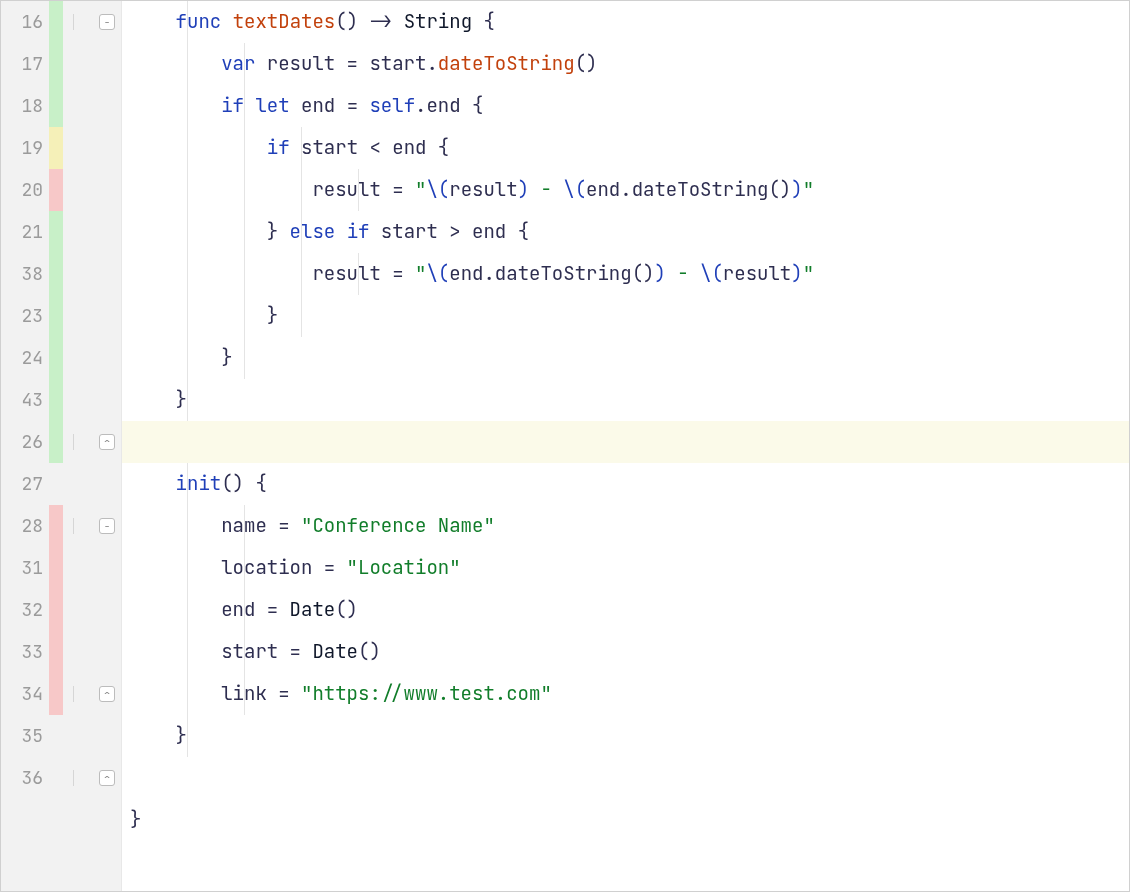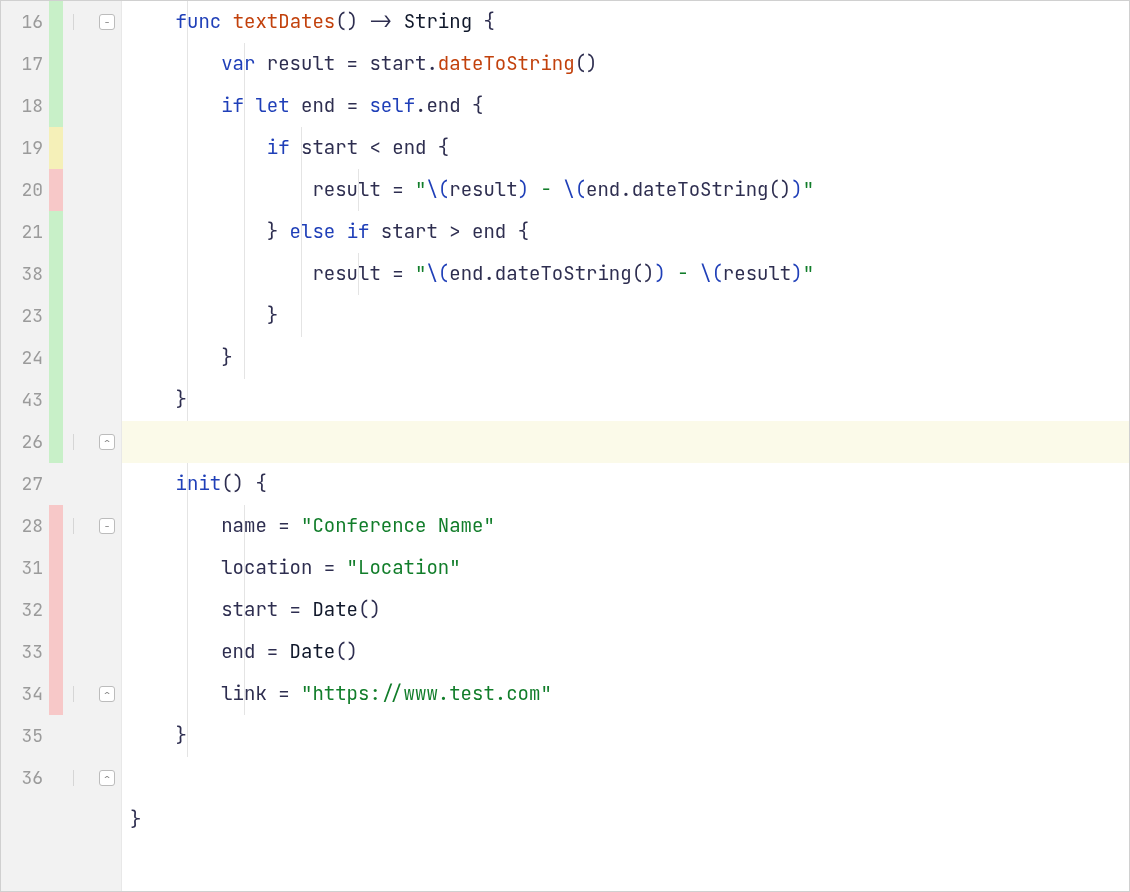--- a/index.html
+++ b/index.html
@@ -263,20 +263,20 @@
       <div class="code-line"><span class="guide g1"></span><span class="guide g2"></span><span class="guide g3"></span><span class="guide g4"></span><span><span class="tok-id">                result = </span><span class="tok-str">"</span><span class="tok-interp">\(</span><span class="tok-id">result</span><span class="tok-interp">)</span><span class="tok-str"> - </span><span class="tok-interp">\(</span><span class="tok-id">end.dateToString()</span><span class="tok-interp">)</span><span class="tok-str">"</span></span></div>
       <div class="code-line"><span class="guide g1"></span><span class="guide g2"></span><span class="guide g3"></span><span><span class="tok-punct">            } </span><span class="tok-kw">else</span><span> </span><span class="tok-kw">if</span><span class="tok-id"> start &gt; end {</span></span></div>
       <div class="code-line"><span class="guide g1"></span><span class="guide g2"></span><span class="guide g3"></span><span class="guide g4"></span><span><span class="tok-id">                result = </span><span class="tok-str">"</span><span class="tok-interp">\(</span><span class="tok-id">end.dateToString()</span><span class="tok-interp">)</span><span class="tok-str"> - </span><span class="tok-interp">\(</span><span class="tok-id">result</span><span class="tok-interp">)</span><span class="tok-str">"</span></span></div>
       <div class="code-line"><span class="guide g1"></span><span class="guide g2"></span><span class="guide g3"></span><span><span class="tok-punct">            }</span></span></div>
       <div class="code-line"><span class="guide g1"></span><span class="guide g2"></span><span><span class="tok-punct">        }</span></span></div>
       <div class="code-line"><span class="guide g1"></span><span><span class="tok-punct">    }</span></span></div>
       <div class="code-line highlight-line"><span></span></div>
       <div class="code-line"><span class="guide g1"></span><span><span>    </span><span class="tok-kw">init</span><span class="tok-punct">() {</span></span></div>
       <div class="code-line"><span class="guide g1"></span><span class="guide g2"></span><span><span class="tok-id">        name = </span><span class="tok-str">"Conference Name"</span></span></div>
       <div class="code-line"><span class="guide g1"></span><span class="guide g2"></span><span><span class="tok-id">        location = </span><span class="tok-str">"Location"</span></span></div>
+      <div class="code-line"><span class="guide g1"></span><span class="guide g2"></span><span><span class="tok-id">        end = </span><span class="tok-type">Date</span><span class="tok-punct">()</span></span></div>
       <div class="code-line"><span class="guide g1"></span><span class="guide g2"></span><span><span class="tok-id">        start = </span><span class="tok-type">Date</span><span class="tok-punct">()</span></span></div>
-      <div class="code-line"><span class="guide g1"></span><span class="guide g2"></span><span><span class="tok-id">        end = </span><span class="tok-type">Date</span><span class="tok-punct">()</span></span></div>
       <div class="code-line"><span class="guide g1"></span><span class="guide g2"></span><span><span class="tok-id">        link = </span><span class="tok-str">"https://www.test.com"</span></span></div>
       <div class="code-line"><span class="guide g1"></span><span><span class="tok-punct">    }</span></span></div>
       <div class="code-line"><span></span></div>
       <div class="code-line"><span><span class="tok-punct">}</span></span></div>
     </div>
 </div>
 
 </body></html>

